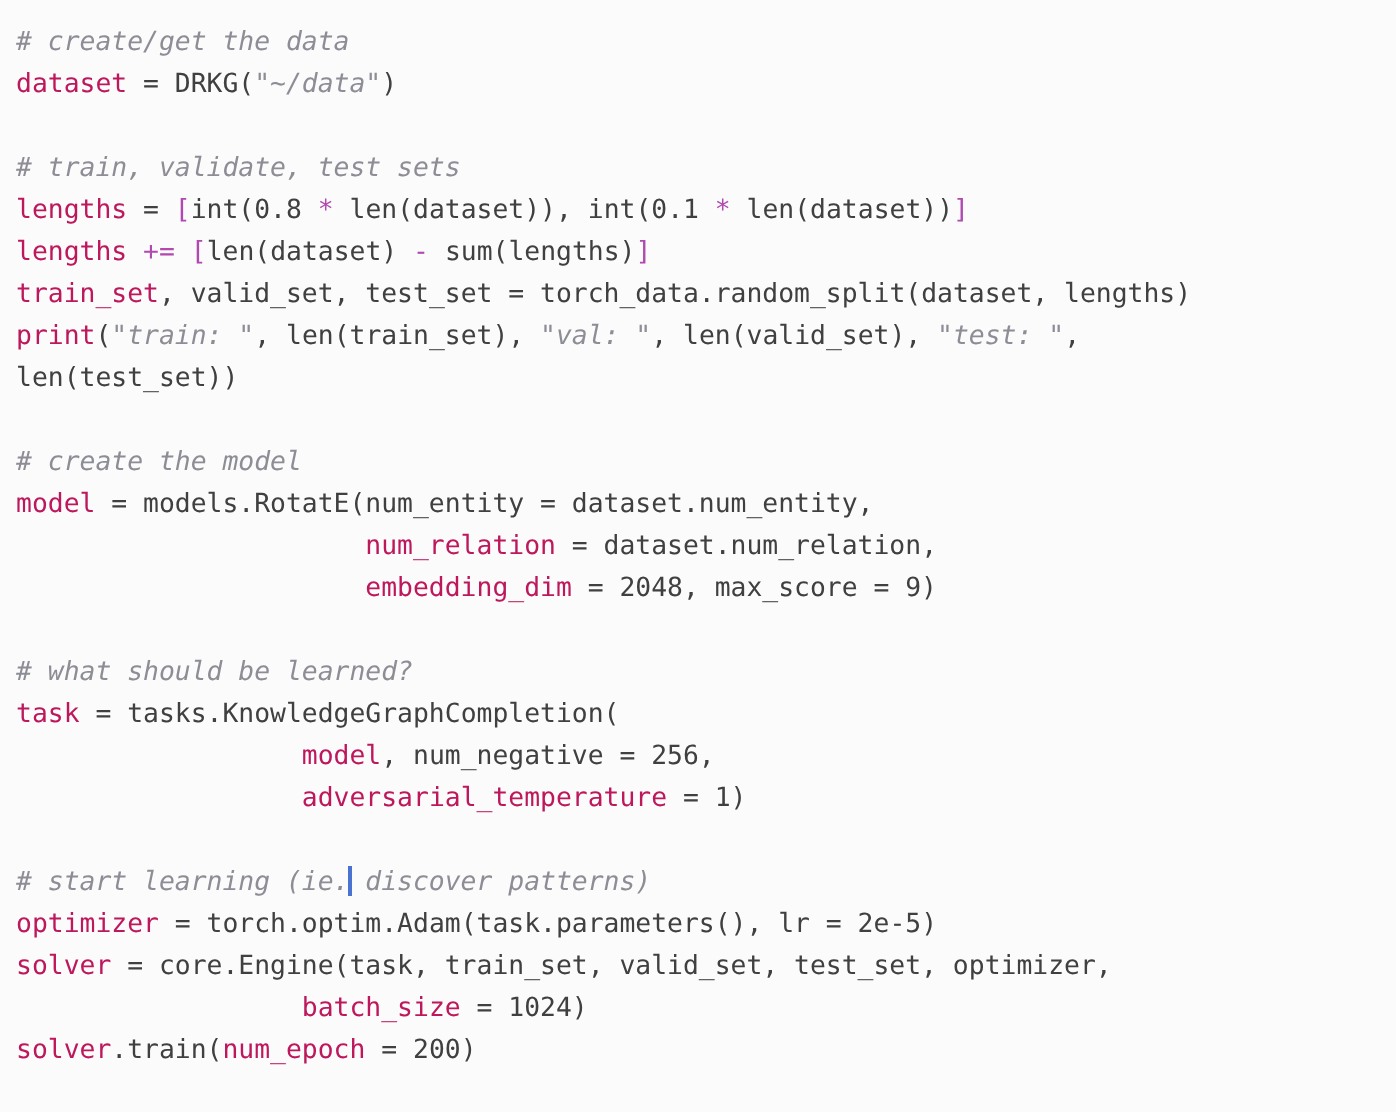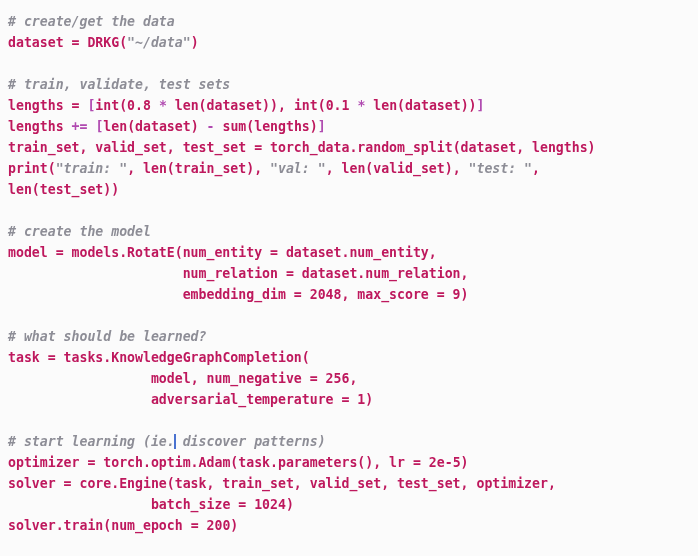--- a/index.html
+++ b/index.html
@@ -13,27 +13,26 @@
     font-family: "DejaVu Sans Mono", "Liberation Mono", monospace;
     overflow: hidden;
   }
   #code-block {
     padding: 11px 0 0 8px;
     font-size: 13.2px;
     line-height: 21px;
     white-space: pre;
     color: #2b2b30;
     letter-spacing: 0px;
-    font-weight: bold;
   }
   .ln {
     height: 21px;
     white-space: pre;
   }
-  .tok-plain   { color: #be185d; }
+  .tok-plain   { color: #404040; }
   .tok-var     { color: #be185d; }
   .tok-op      { color: #b04ab0; }
   .tok-comment { color: #8d8d96; font-style: italic; }
   .tok-string  { color: #8d8d96; font-style: italic; }
   .caret {
     display: inline-block;
     width: 2px;
     height: 15px;
     background: #4a72d0;
     vertical-align: -3px;

